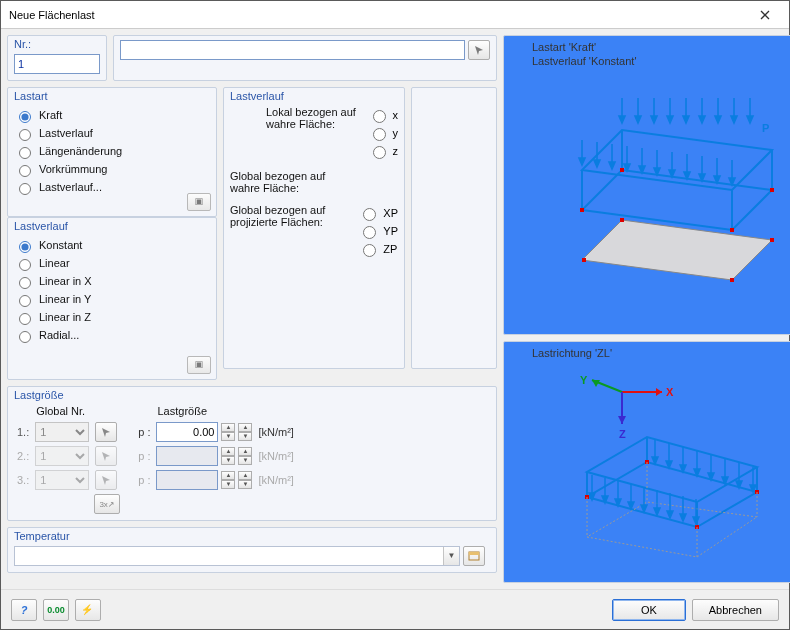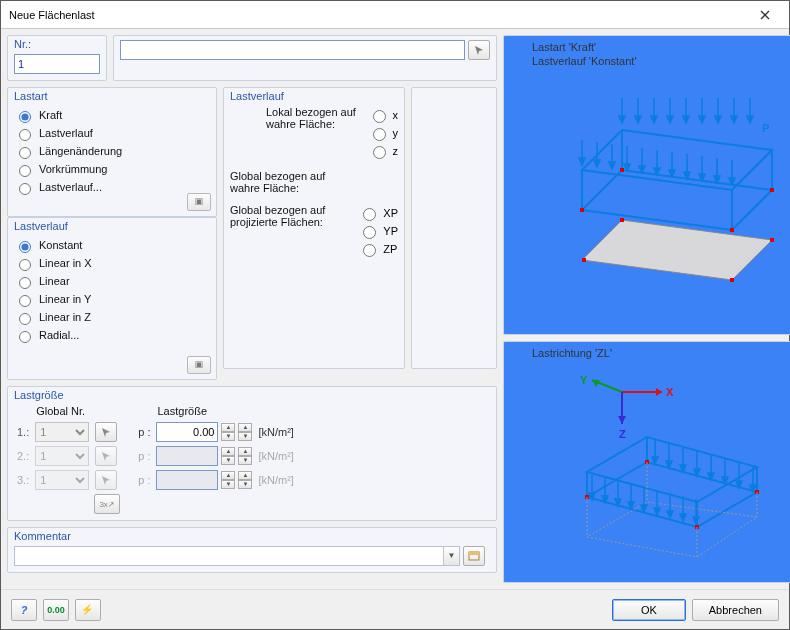--- a/index.html
+++ b/index.html
@@ -134,25 +134,25 @@
           </div>
           <div class="fieldset" style="position:relative; height:163px;">
             <div class="legend">Lastverlauf</div>
             <div class="radiolist" id="lastverlauf-list">
                 <label>
                   <input type="radio" name="lastverlauf" checked="" style="">
                   <span>Konstant</span>
                 </label>
                 <label>
                   <input type="radio" name="lastverlauf" style="">
+                  <span>Linear</span>
+                </label>
+                <label>
+                  <input type="radio" name="lastverlauf" style="">
                   <span>Linear in X</span>
-                </label>
-                <label>
-                  <input type="radio" name="lastverlauf" style="">
-                  <span>Linear</span>
                 </label>
                 <label>
                   <input type="radio" name="lastverlauf" style="">
                   <span>Linear in Y</span>
                 </label>
                 <label>
                   <input type="radio" name="lastverlauf" style="">
                   <span>Linear in Z</span>
                 </label>
                 <label>
@@ -317,21 +317,21 @@
                 <td class="unit" style="color:#aaa">[kN/m²]</td>
               </tr>
             </tbody>
         </table>
         <div class="toolbtn" style="position:relative; left:80px; margin-top:2px; width:26px;">
           <span style="font-size:8px; color:#888;">3x↗</span>
         </div>
       </div>
 
       <div class="fieldset kom">
-        <div class="legend">Kommentar</div>
+        <div class="legend">Temperatur</div>
         <div class="row">
           <div style="position:relative; flex:0 0 446px;">
             <input type="text" style="width: 100%;" value="">
             <div style="position:absolute; right:1px; top:1px; width:16px; height:18px; border-left:1px solid #c4c4c4; background:linear-gradient(#fefefe,#e6e6e6); text-align:center; font-size:8px; line-height:18px; color:#555;">▼</div>
           </div>
           <div class="toolbtn">
             <svg width="12" height="12">
                 <rect x="1" y="2" width="10" height="8" fill="none" stroke="#b08030"></rect>
                 <rect x="1" y="2" width="10" height="3" fill="#e8c070"></rect>
               </svg>

